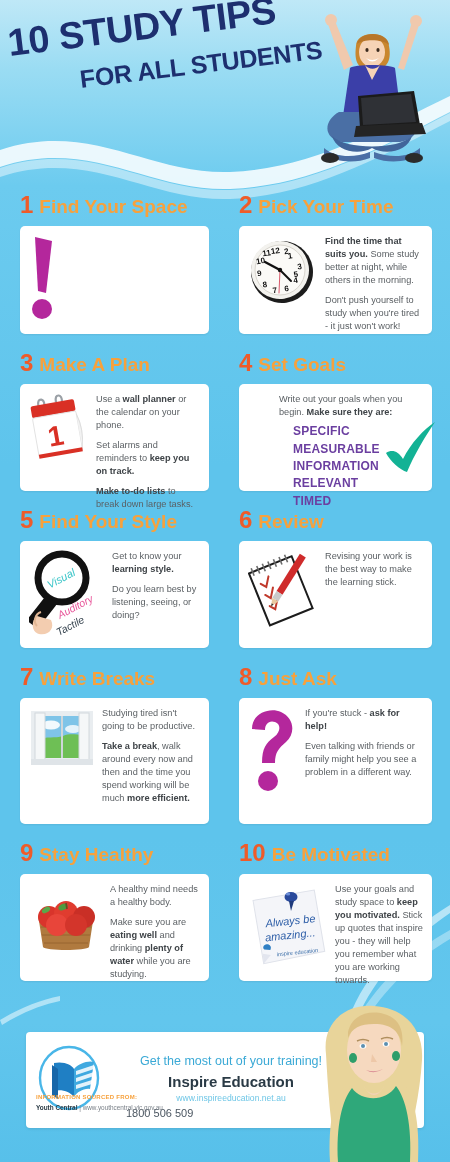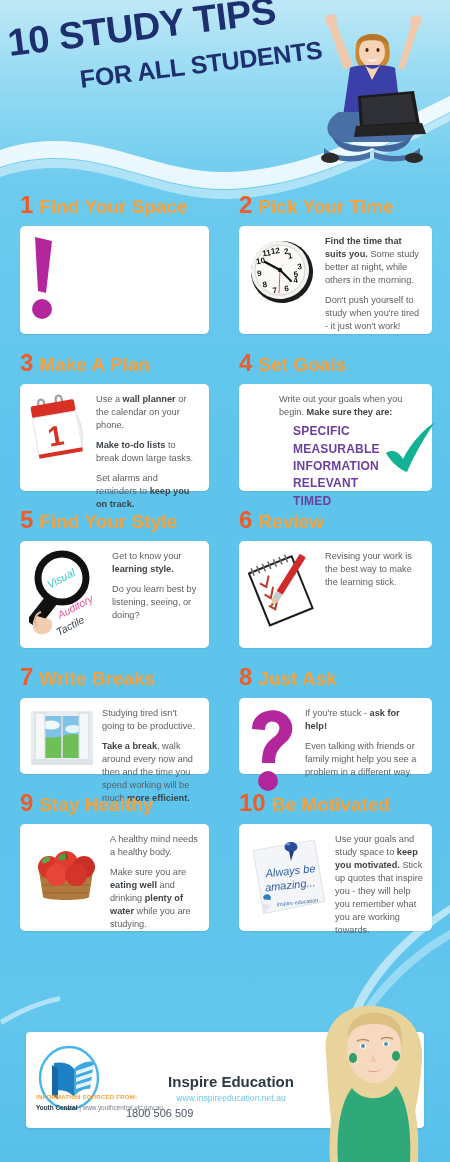--- a/index.html
+++ b/index.html
@@ -50,21 +50,21 @@
   .card-ico { flex:0 0 auto; display:flex; align-items:center; justify-content:center; }
   .card-txt { flex:1 1 auto; font-size:9.2px; line-height:1.42; color:#5a5f63; }
   .card-txt p { margin-bottom:7px; }
   .card-txt p:last-child { margin-bottom:0; }
   .card-txt b { color:#3f4448; font-weight:bold; }
   .card.stacked { flex-direction:column; gap:4px;padding-left:40px; }
   
   .row1 .card { height:108px; }
   .row2 .card { height:107px; }
   .row3 .card { height:107px; }
-  .row4 .card { height:76px; }
+  .row4 .card { height:126px; }
   .row5 .card { height:107px; }
   
   .smart-row { display:flex; align-items:flex-start; width:100%; }
   .smart-list { font-size:12px; line-height:1.45; color:#6b3fa0; font-weight:bold; letter-spacing:0.2px; padding-left:14px; }
   .tick { margin-left:auto; margin-top:-6px; }
   
   .footer-card {
     position:absolute; left:26px; top:1032px; width:398px; height:96px;
     background:#fff; border-radius:4px; box-shadow:0 1px 3px rgba(0,0,0,0.1);
     overflow:hidden;
@@ -210,22 +210,22 @@
                 <rect x="6" y="21" width="44" height="40" rx="2" fill="#ffffff" stroke="#e3e3e3" stroke-width="1"></rect>
                 <path d="M50,23 Q56,40 50,59 L50,23 Z" fill="#f2f2f2"></path>
                 <path d="M50,24 Q55,41 50,58" fill="none" stroke="#ddd" stroke-width="1"></path>
                 <rect x="6" y="58" width="44" height="4" fill="#d93025"></rect>
                 <text x="26" y="52" text-anchor="middle" font-family="Liberation Sans, sans-serif" font-size="28" font-weight="bold" fill="#d93025">1</text>
               </g>
             </svg>
           </div>
           <div class="card-txt">
             <p>Use a <b>wall planner</b> or the calendar on your phone.</p>
+            <p>Set alarms and reminders to <b>keep you on track.</b></p>
             <p><b>Make to-do lists</b> to break down large tasks.</p>
-            <p>Set alarms and reminders to <b>keep you on track.</b></p>
           </div>
         </div>
       </div>
 
       <div class="tip right">
         <div class="tip-head">
           <span class="tip-num">4</span>
           <span class="tip-title">Set Goals</span>
         </div>
         <div class="card stacked">
@@ -428,20 +428,21 @@
     <div class="footer-inner">
       <svg class="f-logo" width="62" height="66" viewBox="0 0 62 66">
         <ellipse cx="31" cy="33" rx="29" ry="31" fill="none" stroke="#49b6e8" stroke-width="2.4"></ellipse>
         <path d="M16,18 C26,16 34,20 36,24 L36,52 C32,47 24,44 16,46 Z" fill="#1f7fc4"></path>
         <path d="M36,24 C40,19 50,15 56,17 L52,44 C46,43 39,47 36,52 Z" fill="#3fa9e0"></path>
         <path d="M38,26 L56,20 L56,24 L38,30 Z" fill="#ffffff" opacity="0.85"></path>
         <path d="M38,33 L56,27 L56,31 L38,37 Z" fill="#ffffff" opacity="0.85"></path>
         <path d="M38,40 L54,35 L54,39 L38,44 Z" fill="#ffffff" opacity="0.85"></path>
         <path d="M14,20 L14,50 L20,54 L20,24 Z" fill="#1766a8"></path>
       </svg>
+      <div class="f-tag">Get the most out of your training!</div>
       <div class="f-name">Inspire Education</div>
       <div class="f-url">www.inspireeducation.net.au</div>
       <div class="f-phone">1800 506 509</div>
       <div class="f-src-label">INFORMATION SOURCED FROM:</div>
       <div class="f-src-val">
         <b>Youth Central</b><span> | </span><span>www.youthcentral.vic.gov.au</span>
       </div>
     </div>
   </div>
 

